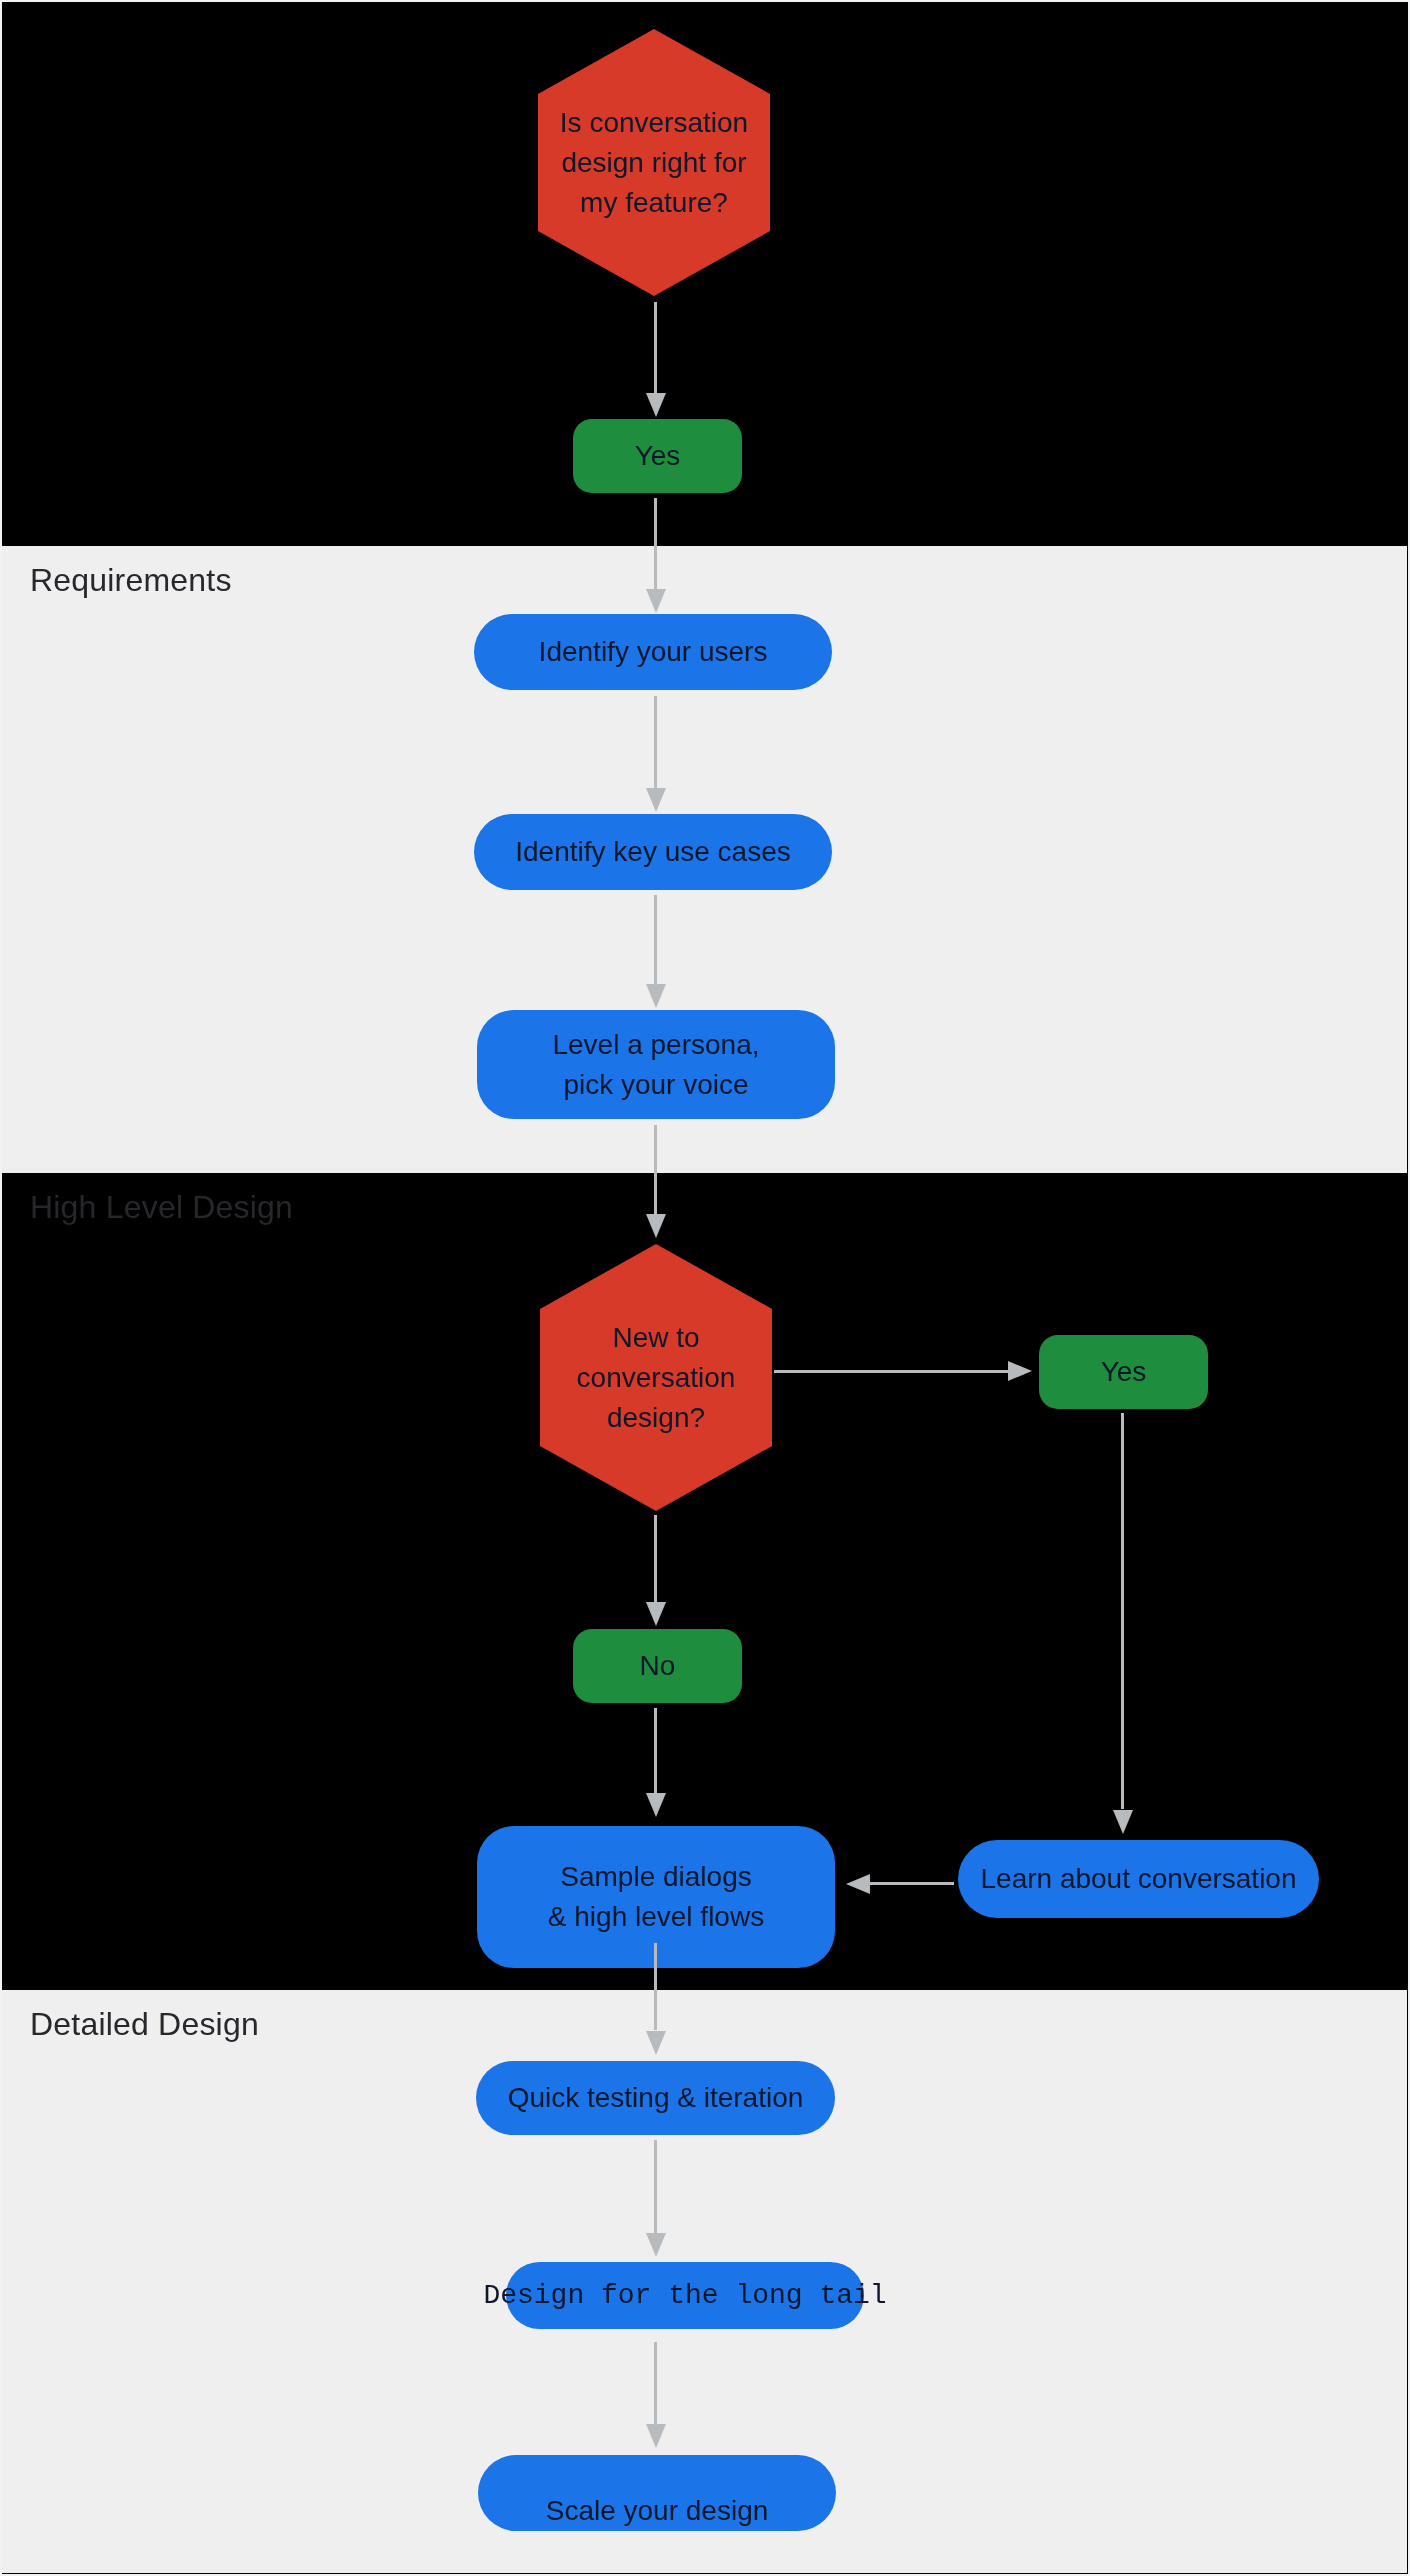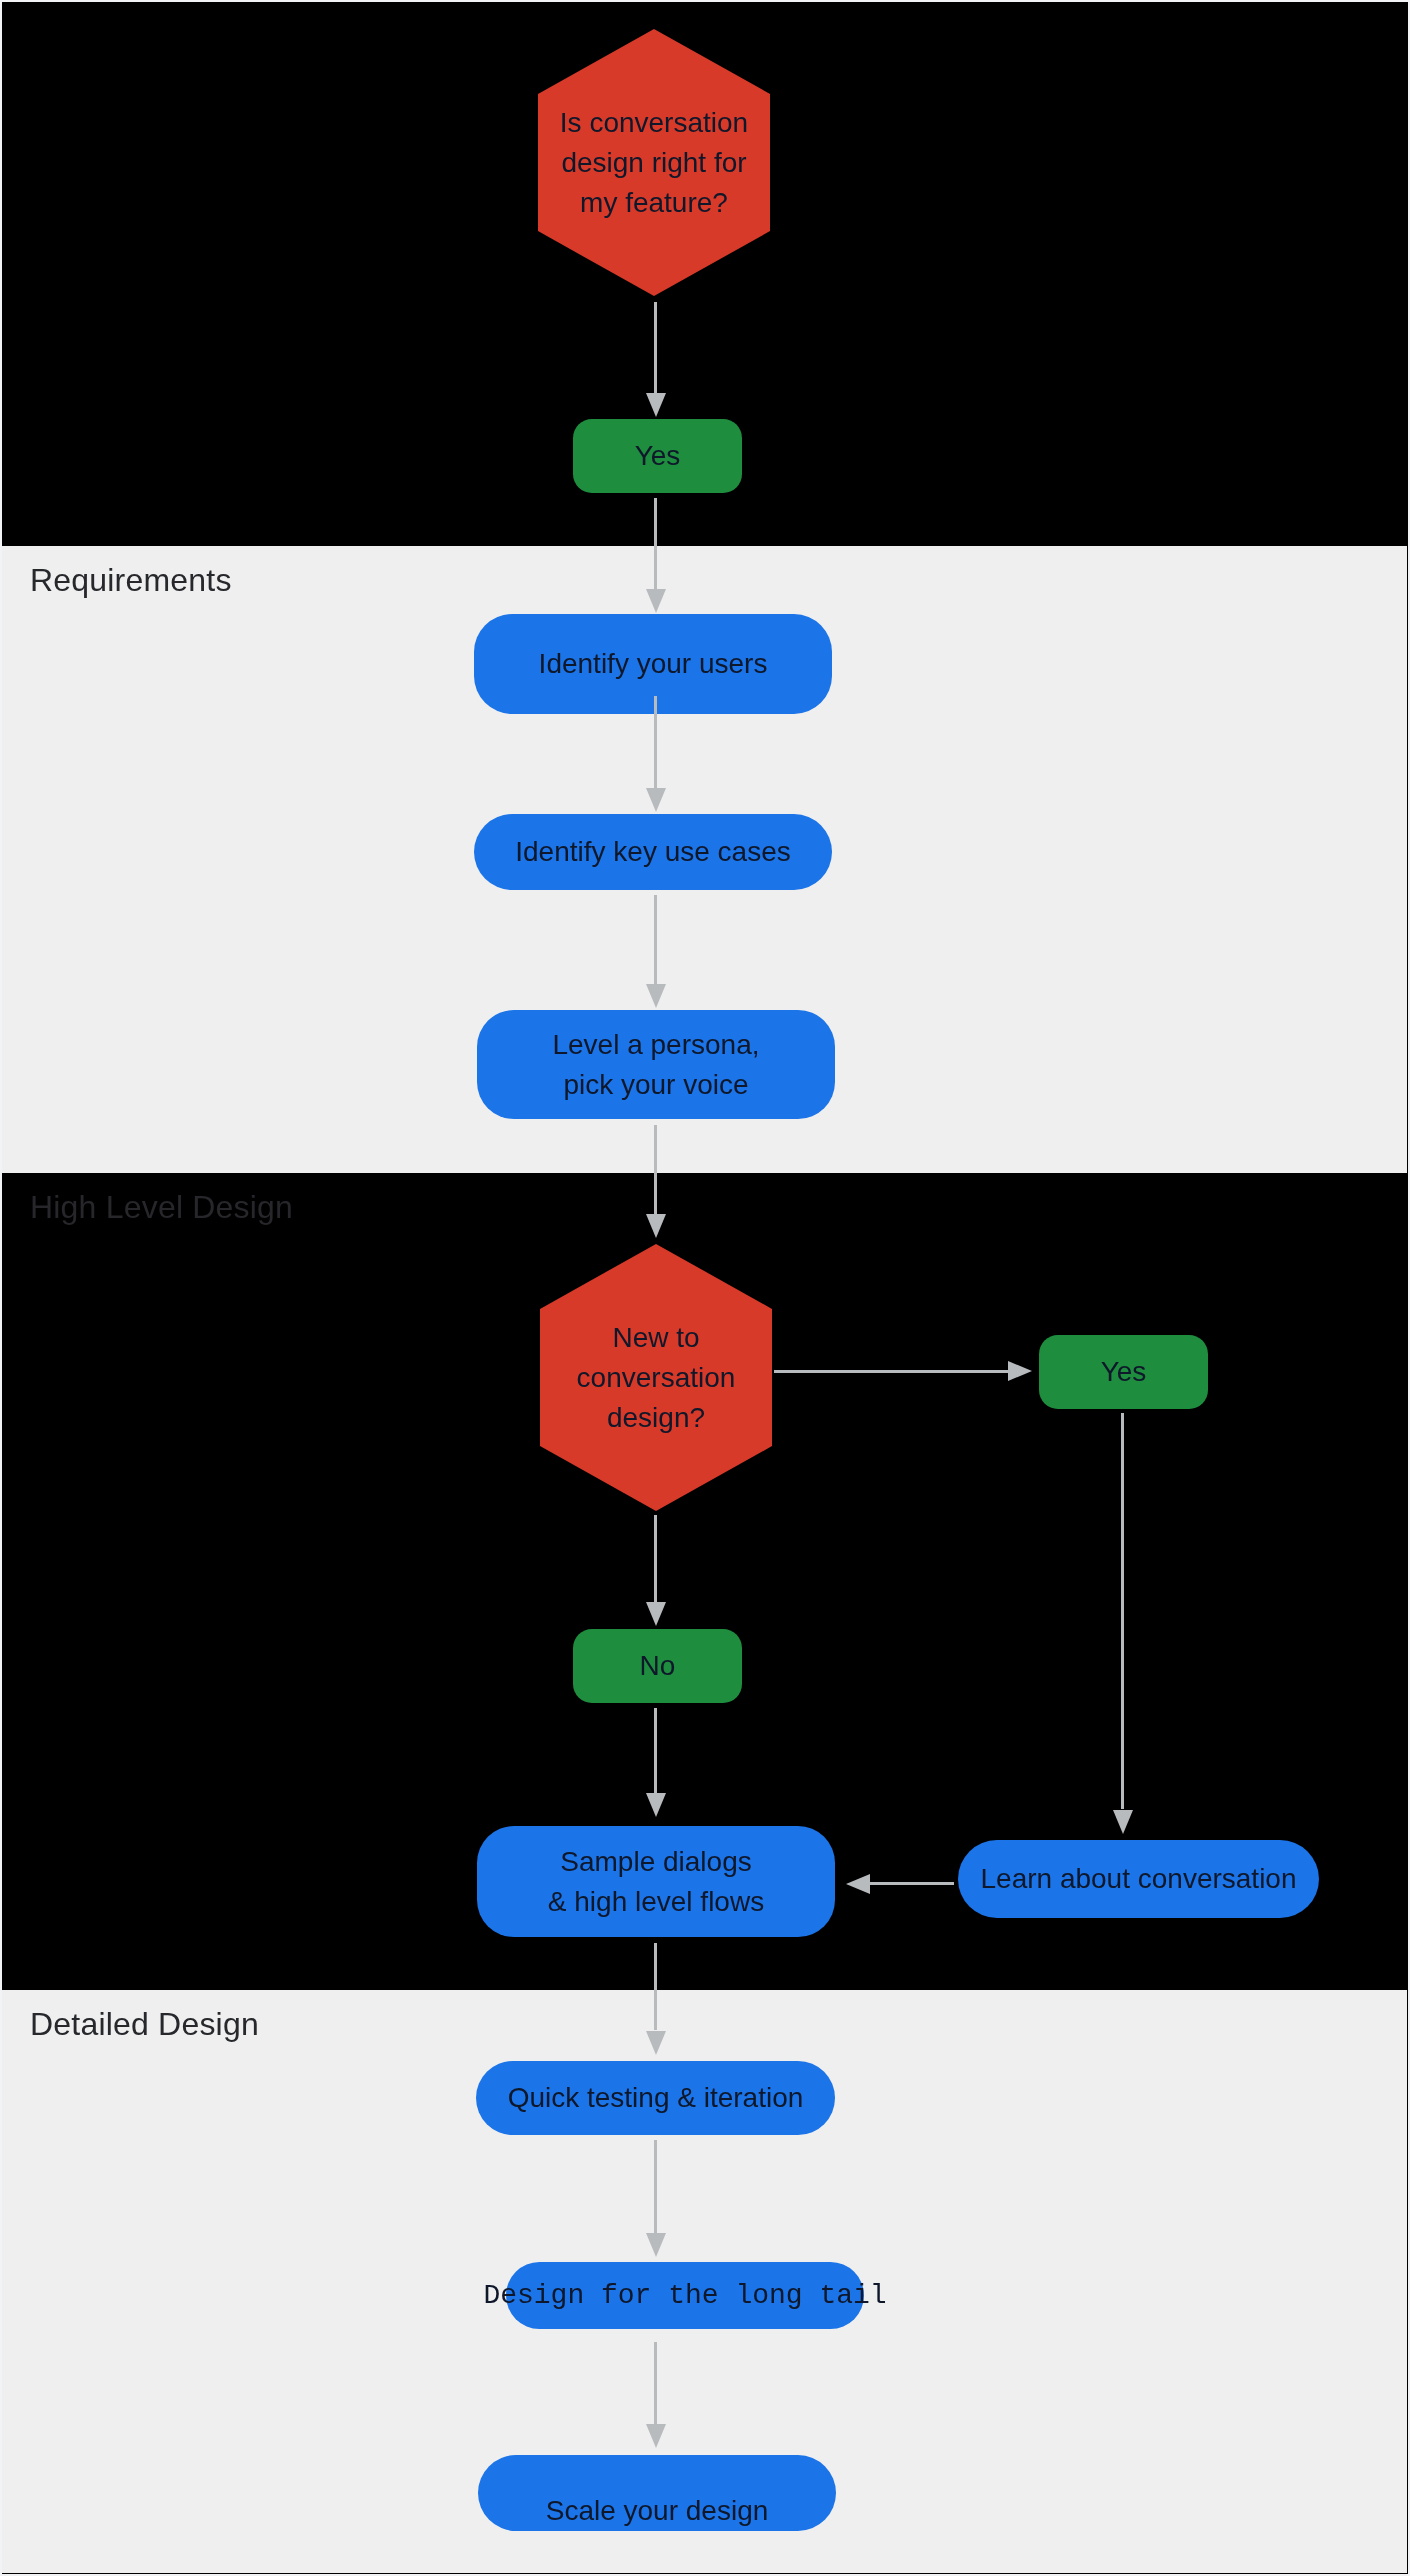--- a/index.html
+++ b/index.html
@@ -77,21 +77,21 @@
   <div class="vline" style="left:652px;top:300px;height:91px;"></div>
   <div class="head head-down" style="left:644px;top:391px;"></div>
 
   <div class="node answer" style="left:571px;top:417px;width:169px;height:74px;">
     <span>Yes</span>
   </div>
 
   <div class="vline" style="left:652px;top:496px;height:92px;"></div>
   <div class="head head-down" style="left:644px;top:587px;"></div>
 
-  <div class="node pill" style="left:472px;top:612px;width:358px;height:100px;border-radius:38px;">
+  <div class="node pill" style="left:472px;top:612px;width:358px;height:76px;border-radius:38px;">
     <span>Identify your users</span>
   </div>
 
   <div class="vline" style="left:652px;top:694px;height:92px;"></div>
   <div class="head head-down" style="left:644px;top:786px;"></div>
 
   <div class="node pill" style="left:472px;top:812px;width:358px;height:76px;border-radius:38px;">
     <span>Identify key use cases</span>
   </div>
 
@@ -129,21 +129,21 @@
   <div class="vline" style="left:652px;top:1513px;height:87px;"></div>
   <div class="head head-down" style="left:644px;top:1600px;"></div>
 
   <div class="node answer" style="left:571px;top:1627px;width:169px;height:74px;">
     <span>No</span>
   </div>
 
   <div class="vline" style="left:652px;top:1706px;height:85px;"></div>
   <div class="head head-down" style="left:644px;top:1791px;"></div>
 
-  <div class="node pill" style="left:475px;top:1824px;width:358px;height:111px;border-radius:37px;">
+  <div class="node pill" style="left:475px;top:1824px;width:358px;height:142px;border-radius:37px;">
     <span>Sample dialogs</span>
     <span>&amp; high level flows</span>
   </div>
 
   <div class="hline" style="left:868px;top:1880px;width:84px;"></div>
   <div class="head head-left" style="left:844px;top:1872px;"></div>
 
   <div class="vline" style="left:652px;top:1941px;height:87px;"></div>
   <div class="head head-down" style="left:644px;top:2029px;"></div>
 

